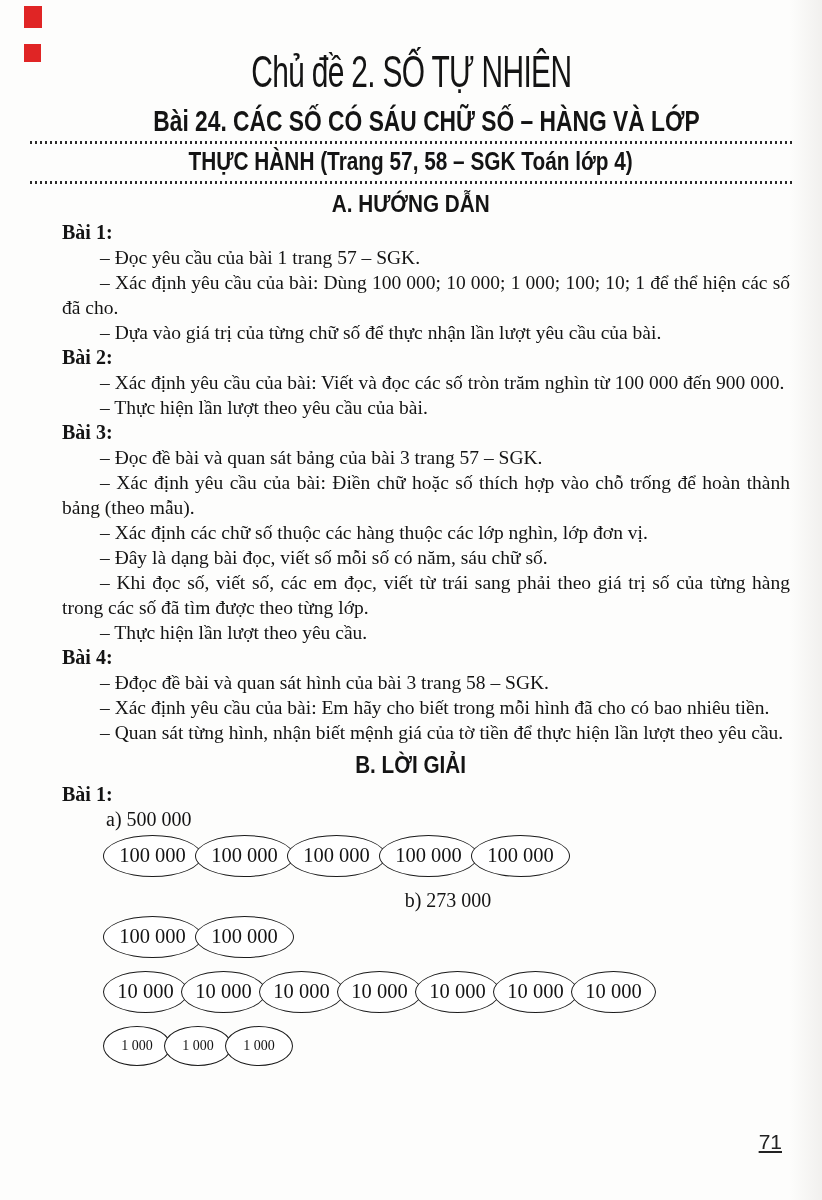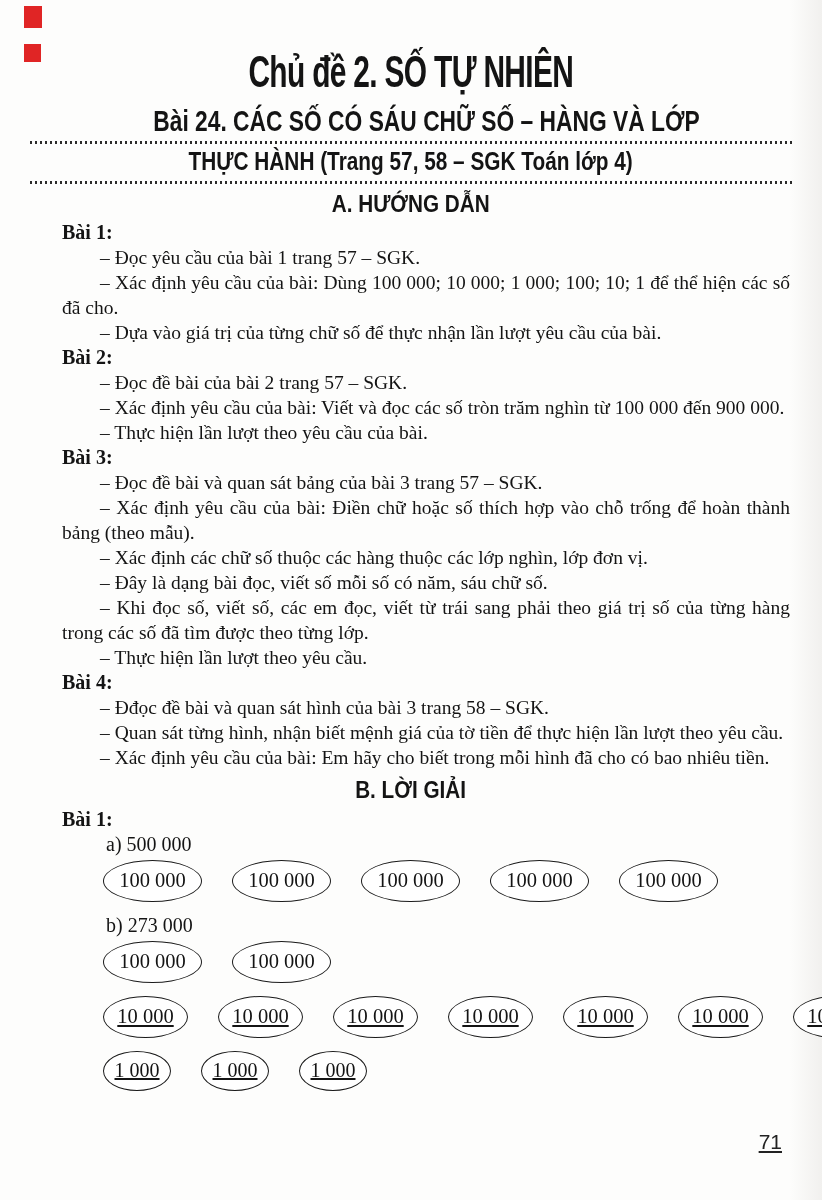--- a/index.html
+++ b/index.html
@@ -11,21 +11,21 @@
     overflow:hidden;
     font-family:"Liberation Serif",serif;
     color:#141414;
   }
   .red-mark{position:absolute;background:#e02525;}
   .red-mark.m1{left:24px;top:6px;width:18px;height:22px;}
   .red-mark.m2{left:24px;top:44px;width:17px;height:18px;}
 
   .header{padding-top:50px;text-align:center;}
   .topic-title{
-    margin:0;font-family:"Liberation Sans",sans-serif;font-weight:bold;
+    margin:0;font-family:"Liberation Sans",sans-serif;font-weight:normal;
     font-size:44px;line-height:1.0;letter-spacing:-1px;white-space:nowrap;
   }
   .topic-title .sq{display:inline-block;transform:scaleX(0.68);}
   .lesson-title{
     margin:10px 0 0 0;font-family:"Liberation Sans",sans-serif;font-weight:bold;
     font-size:30px;line-height:1.1;white-space:nowrap;padding-left:30px;
   }
   .lesson-title .sq{display:inline-block;transform:scaleX(0.76);}
   .dotted-rule{
     margin:4px 30px 0 30px;height:3px;
@@ -42,31 +42,31 @@
   }
   .section-title .sq{display:inline-block;transform:scaleX(0.9);}
 
   .guide{padding:3px 32px 0 62px;}
   .guide h4{margin:0;font-size:20px;line-height:25px;font-weight:bold;}
   .guide p{margin:0;font-size:19.5px;line-height:25px;text-align:justify;text-indent:38px;}
 
   .solution{padding:0 32px 0 62px;}
   .solution h4{margin:3px 0 0 0;font-size:20px;line-height:25px;font-weight:bold;}
   .part-label{margin-left:44px;font-size:20px;line-height:25px;}
-  .part-label.b{margin-top:11px;}
-  .oval-row{display:flex;margin-left:41px;margin-top:3px;gap:37px;}
-  .oval-row.gap{margin-top:13px;text-decoration:underline;}
+  .part-label.b{margin-top:11px;text-align:center;}
+  .oval-row{display:flex;margin-left:41px;margin-top:3px;}
+  .oval-row.gap{margin-top:13px;}
   .oval{
     box-sizing:border-box;border:1.7px solid #1b1b1b;border-radius:50%;
     background:#fff;display:flex;align-items:center;justify-content:center;
     width:99px;height:42px;font-size:20.5px;flex:none;
   }
   .oval + .oval{margin-left:-7px;}
   .oval-row.r-10000 .oval{width:85px;}
-  .oval-row.r-1000 .oval{width:68px;height:40px;font-size:20px;}
+  .oval-row.r-1000 .oval{width:68px;height:40px;font-size:14px;}
 
   .page-number{
     position:absolute;right:40px;top:1130px;
     font-family:"Liberation Sans",sans-serif;font-size:21px;color:#222;text-decoration:underline;
   }
 </style>
 </head>
 <body>
 
 <div class="page">
@@ -83,36 +83,35 @@
     <h3 class="section-title"><span class="sq">A. HƯỚNG DẪN</span></h3>
   </div>
 
   <div class="guide">
     <h4>Bài 1:</h4>
     <p>– Đọc yêu cầu của bài 1 trang 57 – SGK.</p>
     <p>– Xác định yêu cầu của bài: Dùng 100 000; 10 000; 1 000; 100; 10; 1 để thể hiện các số đã cho.</p>
     <p>– Dựa vào giá trị của từng chữ số để thực nhận lần lượt yêu cầu của bài.</p>
 
     <h4>Bài 2:</h4>
-    <p>– Đọc đề bài của bài 2 trang 57 – SGK.</p>
     <p>– Xác định yêu cầu của bài: Viết và đọc các số tròn trăm nghìn từ 100 000 đến 900 000.</p>
     <p>– Thực hiện lần lượt theo yêu cầu của bài.</p>
 
     <h4>Bài 3:</h4>
     <p>– Đọc đề bài và quan sát bảng của bài 3 trang 57 – SGK.</p>
     <p>– Xác định yêu cầu của bài: Điền chữ hoặc số thích hợp vào chỗ trống để hoàn thành bảng (theo mẫu).</p>
     <p>– Xác định các chữ số thuộc các hàng thuộc các lớp nghìn, lớp đơn vị.</p>
     <p>– Đây là dạng bài đọc, viết số mỗi số có năm, sáu chữ số.</p>
     <p>– Khi đọc số, viết số, các em đọc, viết từ trái sang phải theo giá trị số của từng hàng trong các số đã tìm được theo từng lớp.</p>
     <p>– Thực hiện lần lượt theo yêu cầu.</p>
 
     <h4>Bài 4:</h4>
     <p>– Đđọc đề bài và quan sát hình của bài 3 trang 58 – SGK.</p>
+    <p>– Xác định yêu cầu của bài: Em hãy cho biết trong mỗi hình đã cho có bao nhiêu tiền.</p>
     <p>– Quan sát từng hình, nhận biết mệnh giá của tờ tiền để thực hiện lần lượt theo yêu cầu.</p>
-    <p>– Xác định yêu cầu của bài: Em hãy cho biết trong mỗi hình đã cho có bao nhiêu tiền.</p>
   </div>
 
   <h3 class="section-title"><span class="sq">B. LỜI GIẢI</span></h3>
 
   <div class="solution">
     <h4>Bài 1:</h4>
 
     <div class="part-label">a) 500 000</div>
     <div class="oval-row">
       <div class="oval">100 000</div>

